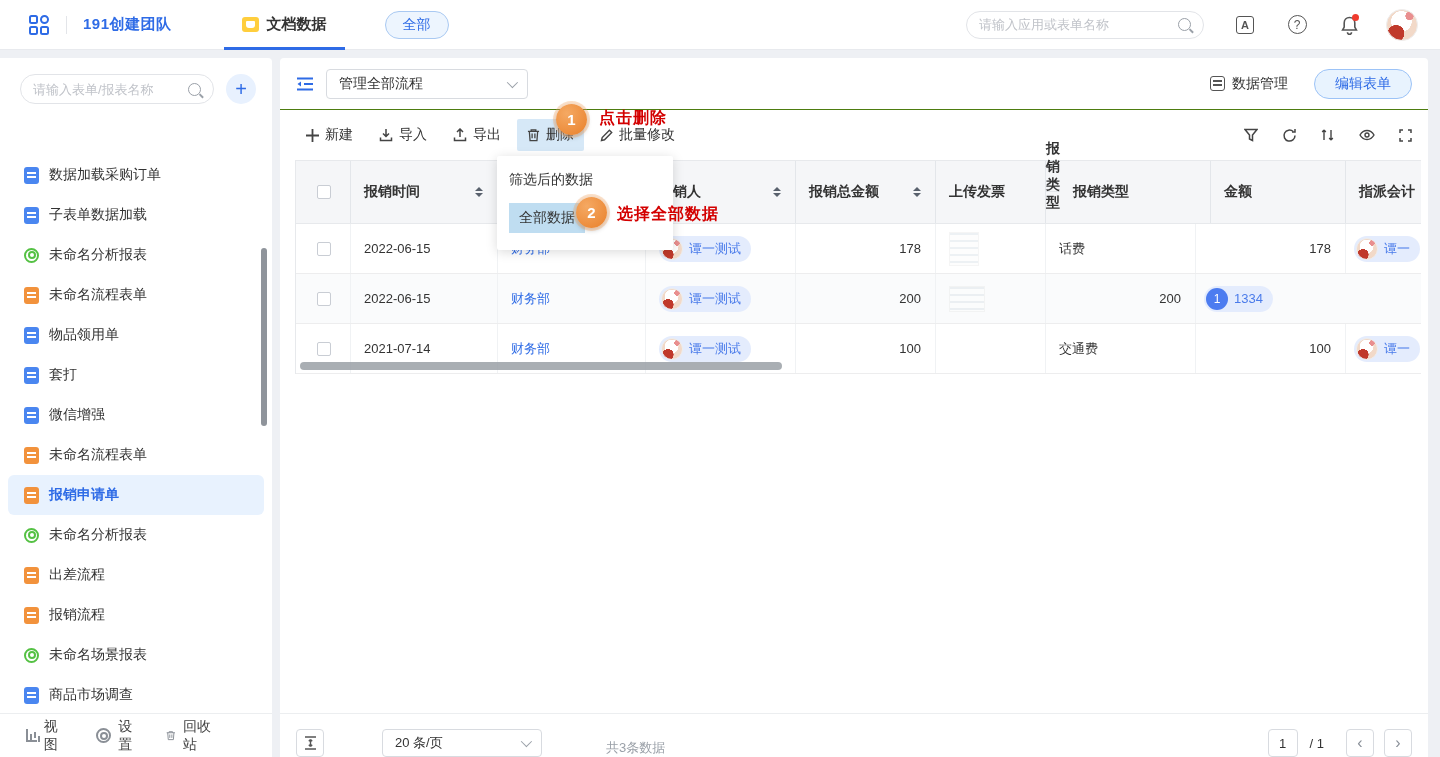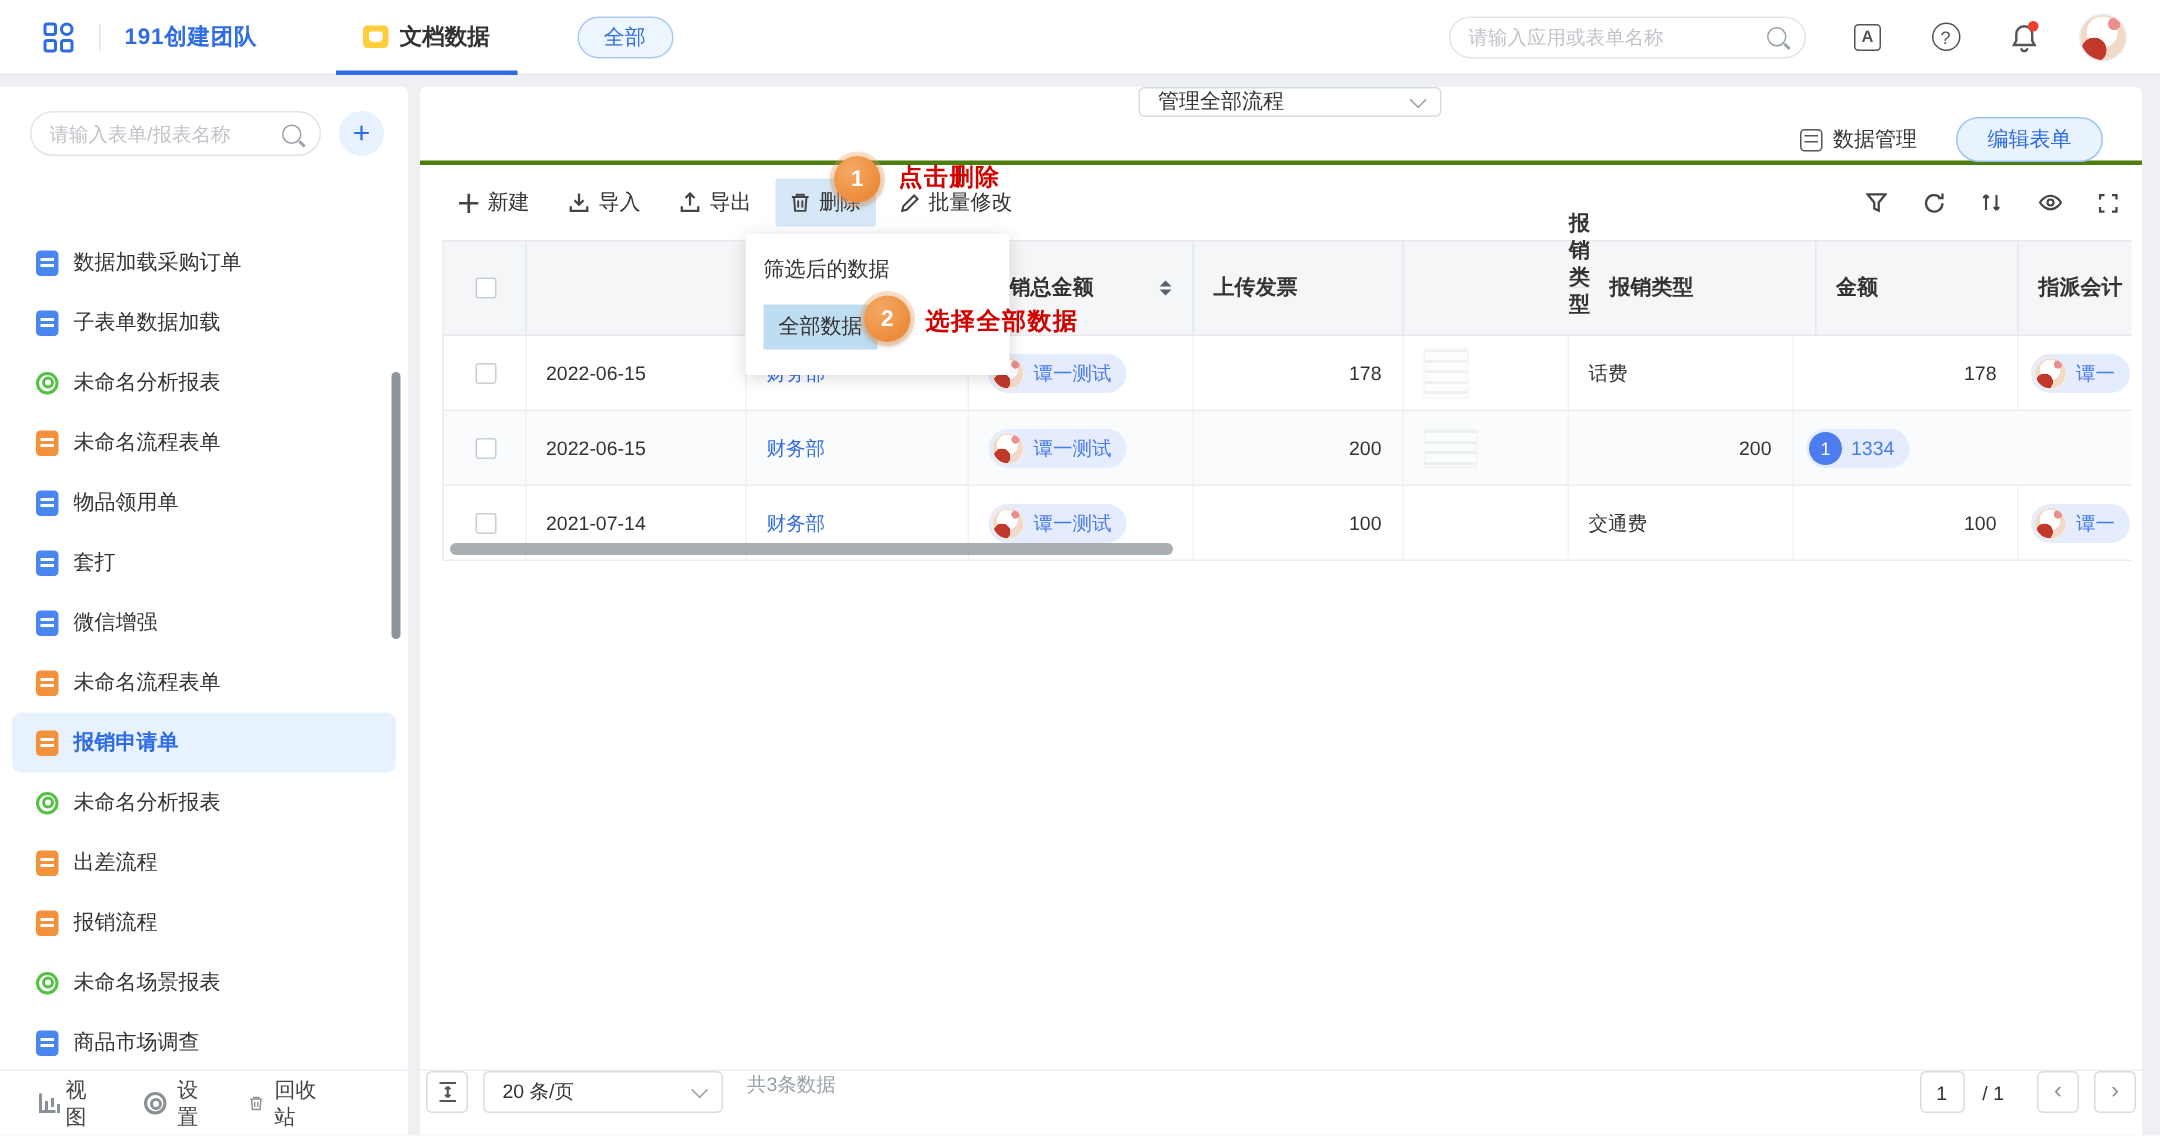--- a/index.html
+++ b/index.html
@@ -54,21 +54,21 @@
   .sb-footer { position:absolute; left:0; right:0; bottom:0; height:44px; border-top:1px solid #eceef0; display:flex; align-items:center; padding:0 26px; }
   .sbf-item { display:flex; align-items:center; font-size:14px; color:#444; margin-right:34px; }
   .sbf-item .lbl { margin-left:7px; }
   .i-chart { width:15px; height:13px; border-left:2px solid #8a8f96; border-bottom:2px solid #8a8f96; position:relative; }
   .i-chart::after { content:""; position:absolute; left:2px; bottom:0; width:2px; height:6px; background:#8a8f96; box-shadow:4px -2px 0 #8a8f96, 8px 2px 0 #8a8f96; }
   .i-gear { width:15px; height:15px; border-radius:50%; border:2px solid #8a8f96; position:relative; flex:none; }
   .i-gear::after { content:""; position:absolute; inset:1.5px; border:2px solid #8a8f96; border-radius:50%; }
 
   
   .main { position:absolute; left:280px; top:58px; right:12px; bottom:0; background:#fff; border-radius:4px 4px 0 0; z-index:5; }
-  .m-header { position:absolute; left:0; right:0; top:0; height:52px; border-bottom:3px solid #4d7c0f; display:flex; align-items:center; padding:0 26px;flex-direction:column; }
+  .m-header { position:absolute; left:0; right:0; top:0; height:52px; border-bottom:1px solid #4d7c0f; display:flex; align-items:center; padding:0 16px; }
   .flow-select { margin-left:12px; width:202px; height:30px; border:1px solid #d8dbe0; border-radius:4px; display:flex; align-items:center; padding:0 12px; font-size:14px; color:#333; }
   .chev { margin-left:auto; width:8px; height:8px; border-right:1.6px solid #9aa0a8; border-bottom:1.6px solid #9aa0a8; transform:rotate(45deg) translateY(-2px); flex:none; }
   .mh-right { margin-left:auto; display:flex; align-items:center; }
   .data-manage { display:flex; align-items:center; font-size:14px; color:#333; margin-right:26px; }
   .dm-ic { width:15px; height:15px; border:1.6px solid #555; border-radius:3px; position:relative; margin-right:7px; }
   .dm-ic::after { content:""; position:absolute; left:2px; right:2px; top:3px; height:1.6px; background:#555; box-shadow:0 4px 0 #555; }
   .edit-form-btn { height:30px; padding:0 20px; border:1px solid #9cc3f7; border-radius:15px; background:#e8f3fe; color:#2e6be6; font-size:14px; display:flex; align-items:center; }
 
   .m-toolbar { position:absolute; left:0; right:0; top:52px; height:50px; display:flex; align-items:center; padding:0 16px; }
   .tb-btn { display:flex; align-items:center; font-size:14px; color:#333; padding:7px 10px; margin-right:6px; border-radius:2px; }
@@ -99,21 +99,21 @@
   .thead .checkbox { margin-left:8px; }
   .link-blue { color:#2e6be6; }
   .member-pill { display:flex; align-items:center; background:#e4ecfd; border-radius:13px; height:26px; padding:2px; flex:none; }
   .member-pill .nm { color:#4a7bea; font-size:13px; margin:0 8px 0 6px; white-space:nowrap; }
   .badge-circle { width:22px; height:22px; border-radius:50%; background:#4c7cf0; color:#fff; font-size:12px; display:flex; align-items:center; justify-content:center; flex:none; }
   .invoice-thumb { width:30px; height:34px; background:#fdfdfd; border:1px solid #ececec; background-image:repeating-linear-gradient(#dde4ea 0 2px, transparent 2px 7px); opacity:.5; }
   .invoice-thumb.wide { width:36px; height:26px; }
   .h-scrollbar { position:absolute; left:20px; top:304px; width:482px; height:8px; background:#9aa0a6; border-radius:4px; opacity:.85; }
 
   
-  .m-footer { position:absolute; left:0; right:0; bottom:0; height:44px; border-top:1px solid #eceef0; display:flex; align-items:flex-start; padding:0 4px; }
+  .m-footer { position:absolute; left:0; right:0; bottom:0; height:44px; border-top:1px solid #eceef0; display:flex; align-items:flex-end; padding:0 16px;gap:48px; }
   .rowh-btn { width:28px; height:28px; border:1px solid #d8dbe0; border-radius:4px; display:flex; align-items:center; justify-content:center; margin-right:10px; color:#555; }
   .size-select { width:160px; height:28px; border:1px solid #d8dbe0; border-radius:4px; display:flex; align-items:center; padding:0 12px; font-size:13px; color:#333; }
   .total-label { margin-left:16px; font-size:13px; color:#9aa0a8; }
   .mf-right { margin-left:auto; display:flex; align-items:center; }
   .page-box { width:30px; height:28px; border:1px solid #d8dbe0; border-radius:4px; display:flex; align-items:center; justify-content:center; font-size:13px; color:#333; }
   .page-total { margin:0 12px; font-size:13px; color:#333; }
   .pg-btn { width:28px; height:28px; border:1px solid #d8dbe0; border-radius:4px; display:flex; align-items:center; justify-content:center; color:#8a9099; font-size:16px; margin-left:10px; }
 
   
   .del-menu { position:absolute; left:497px; top:156px; width:176px; background:#fff; box-shadow:0 2px 12px rgba(0,0,0,.15); border-radius:2px; padding:8px 0 10px; z-index:40; }
@@ -348,20 +348,24 @@
           </svg>
         </span>
     </div>
   </div>
 
   <div class="table">
     <div class="thead">
       <div class="th">
           <span class="checkbox"></span>
         </div>
+      <div class="th">
+          <span>报销时间</span>
+          <span class="sort"></span>
+        </div>
       <div class="th"></div>
       <div class="th">
           <span>报销人</span>
           <span class="sort"></span>
         </div>
       <div class="th">
           <span>报销总金额</span>
           <span class="sort"></span>
         </div>
       <div class="th">

